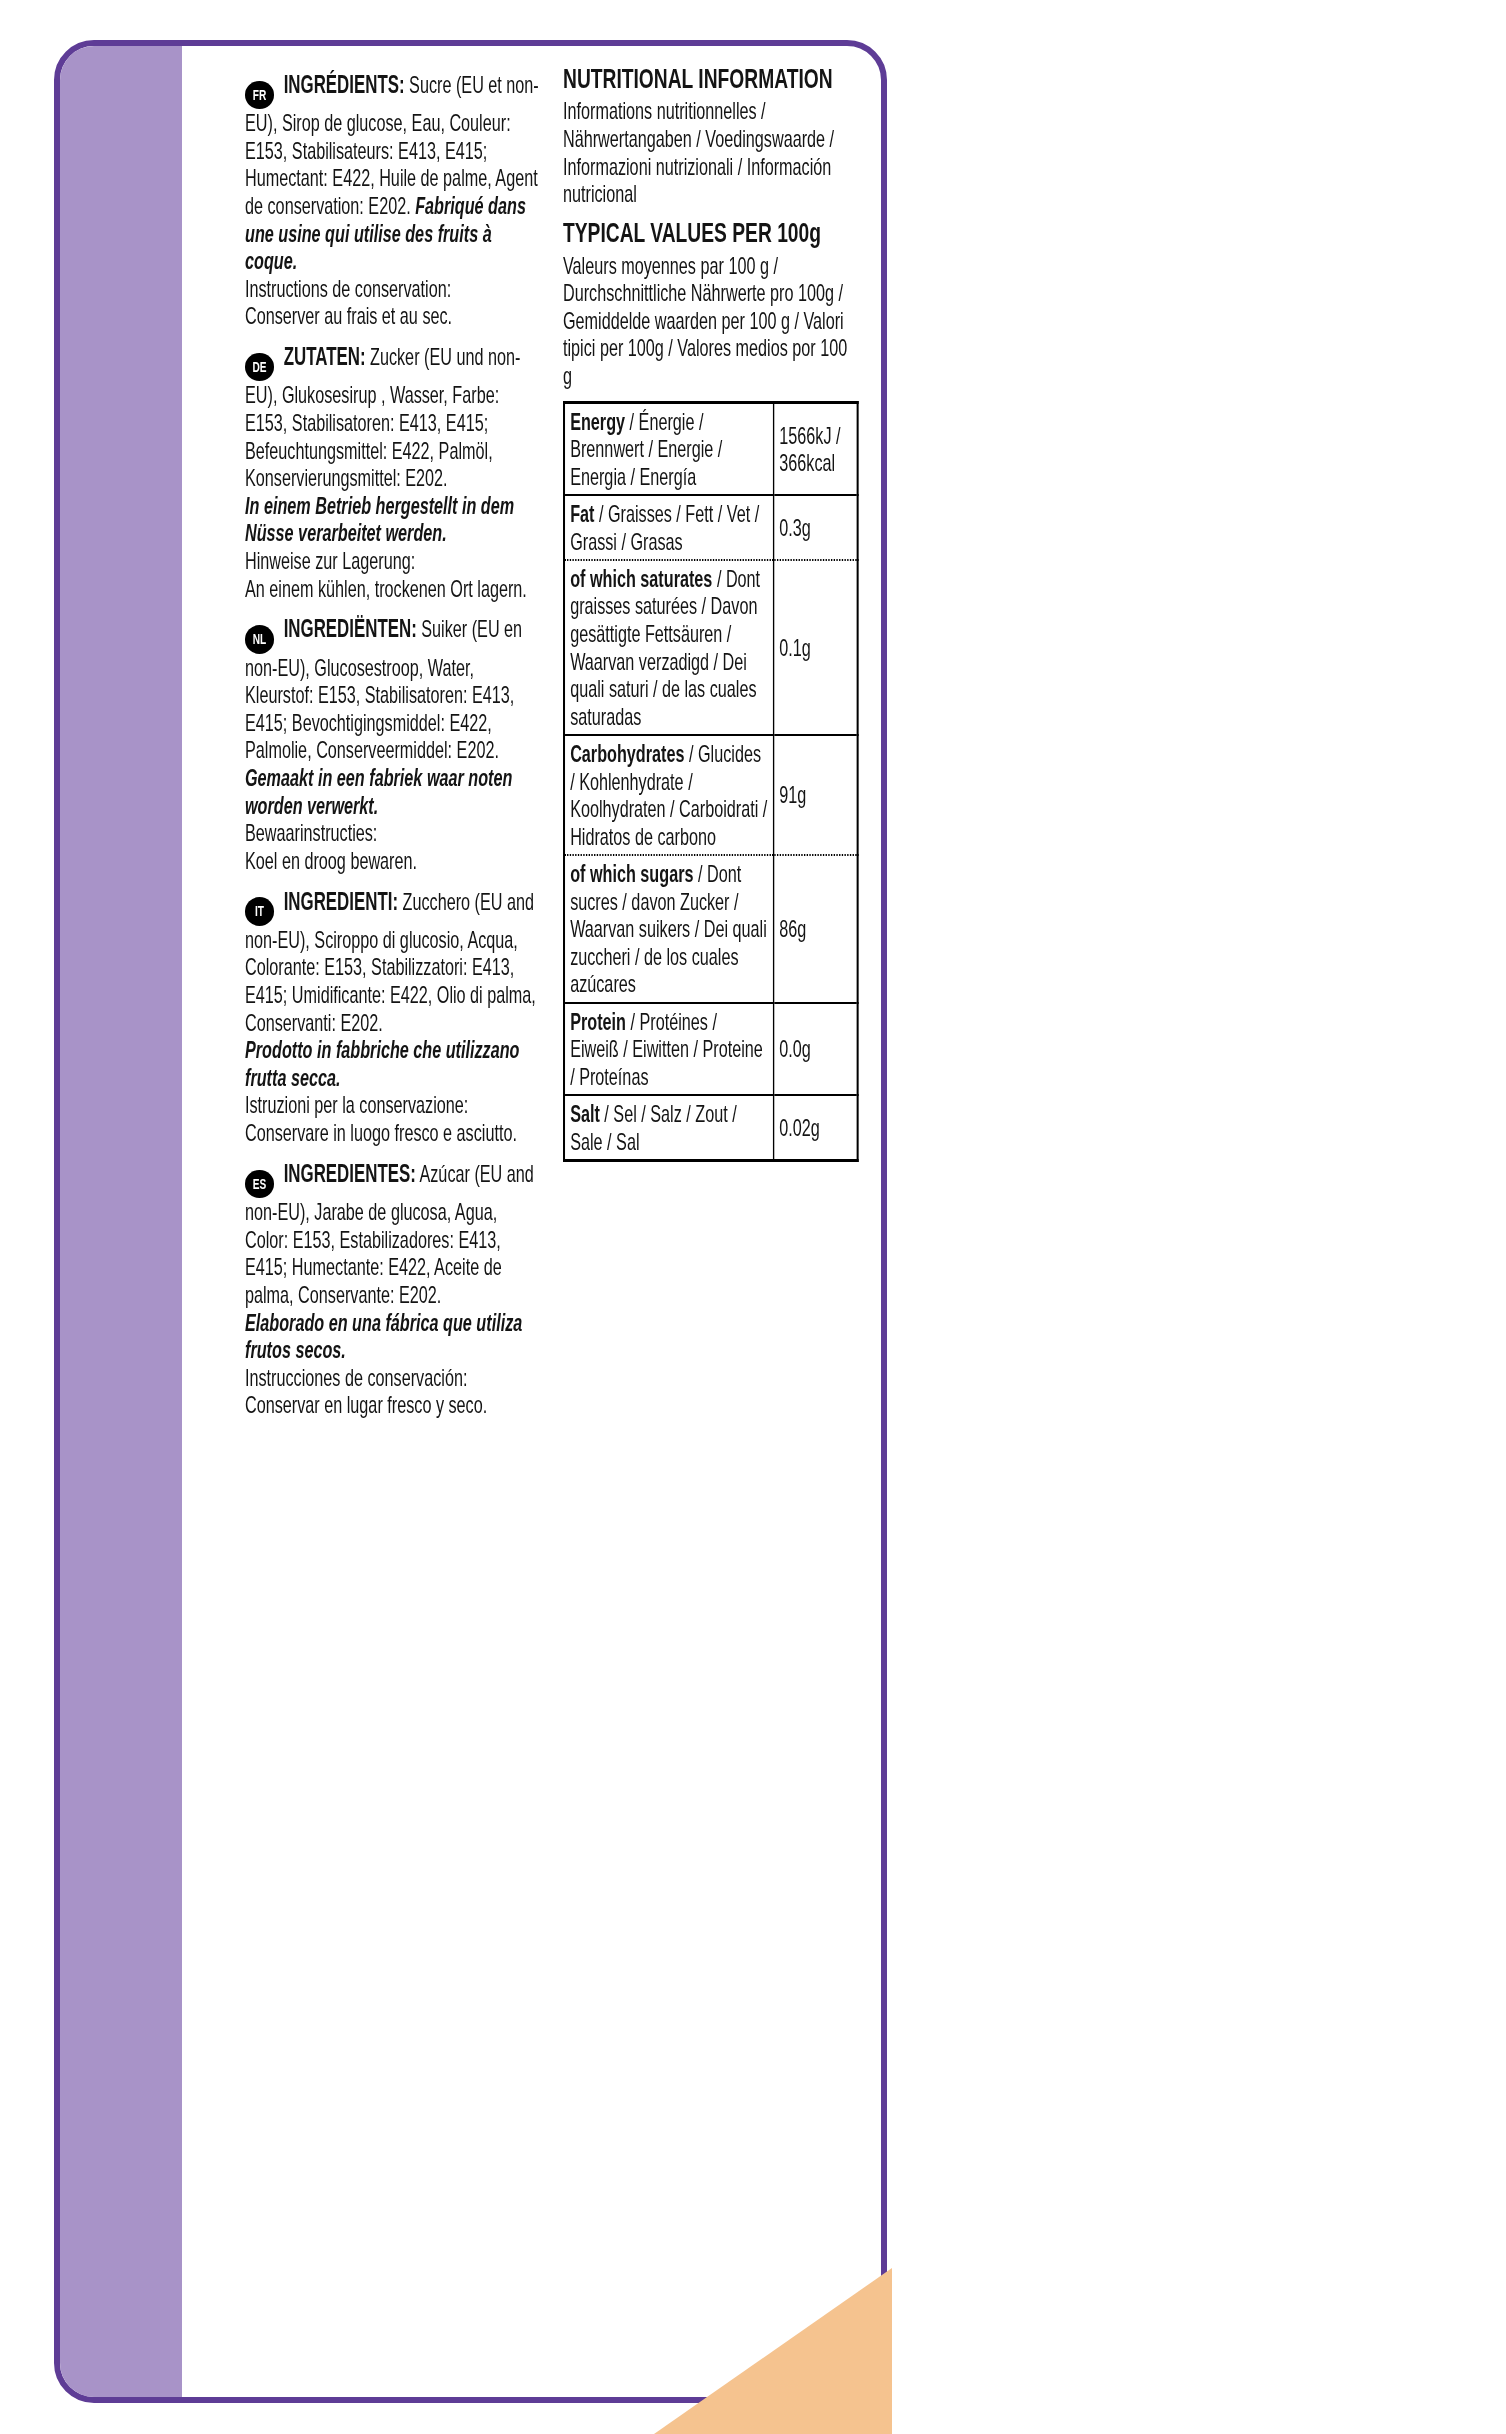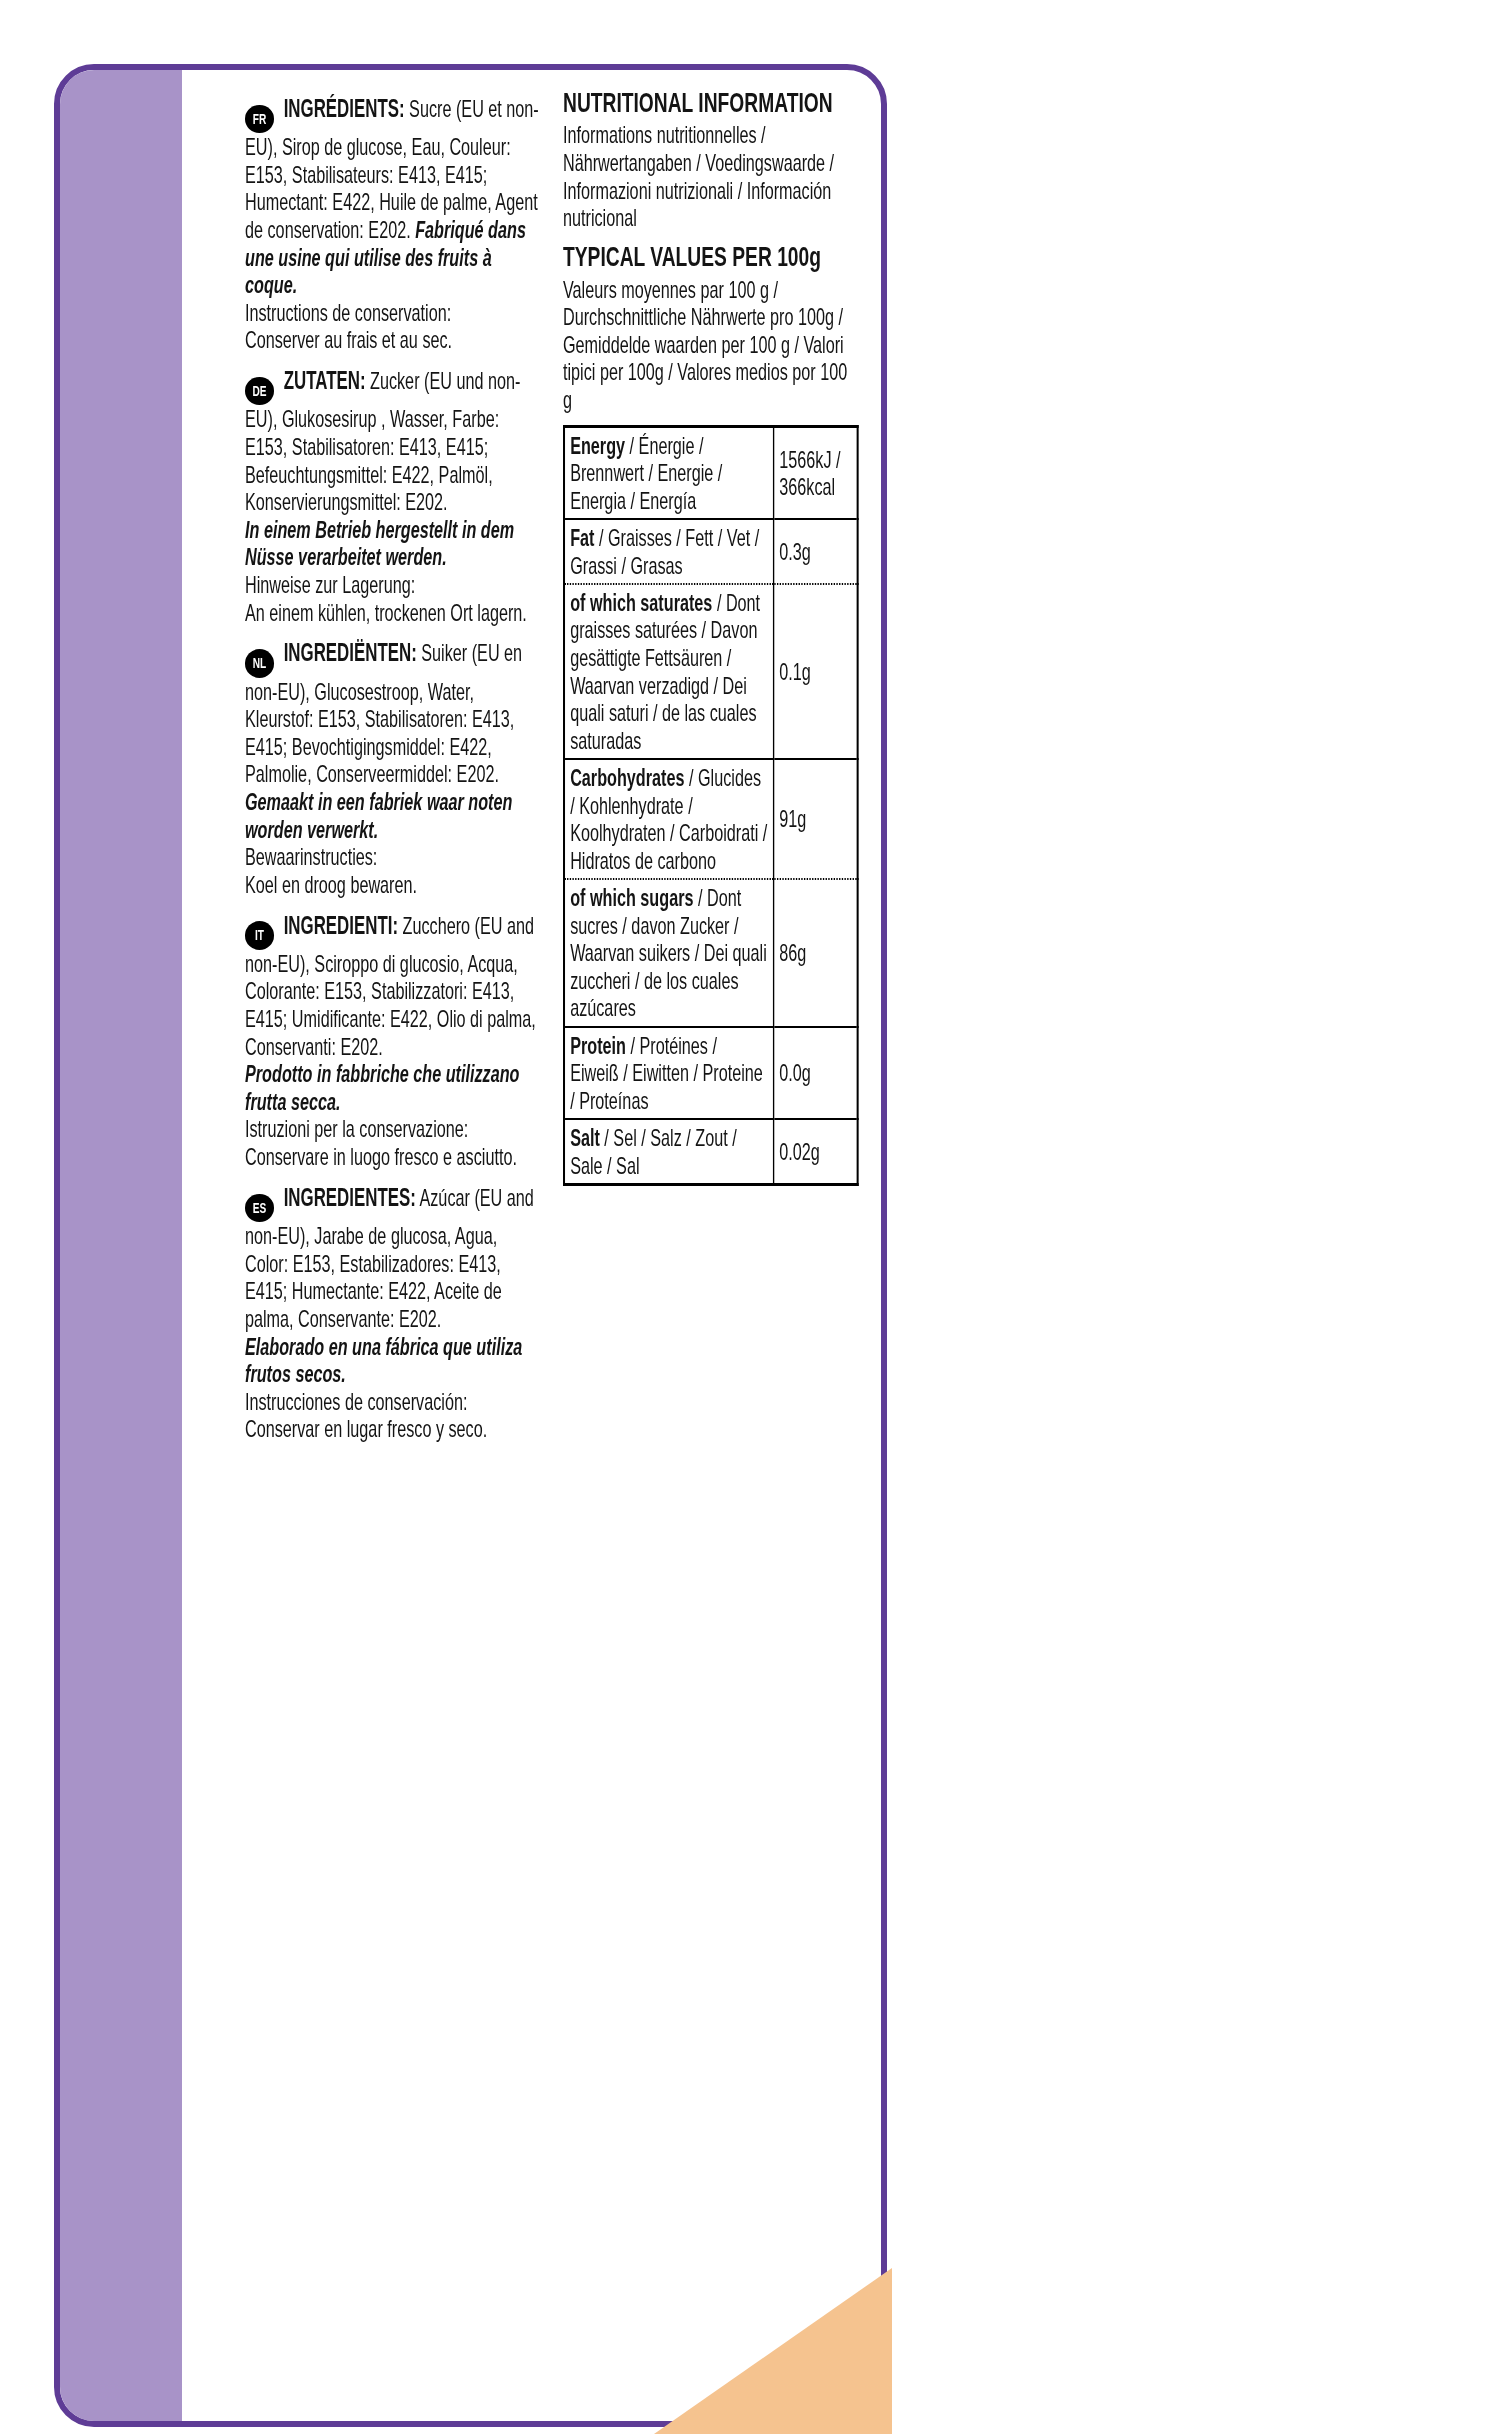--- a/index.html
+++ b/index.html
@@ -11,21 +11,20 @@
     color: #141414;
   }
   .frame {
     position: absolute; left: 54px; top: 40px;
     width: 833px; height: 2363px;
     box-sizing: border-box;
     border: 6.7px solid #5e3c96;
     border-radius: 40px;
     background: #ffffff;
     overflow: hidden;
-    margin-top: 24px;
   }
   .stripe {
     position: absolute; left: 0; top: 0;
     width: 122px; height: 100%;
     background: #a893c8;
   }
   .accent {
     position: absolute; left: 654px; top: 2268px;
     width: 238px; height: 166px;
     background: #f5c38f;

